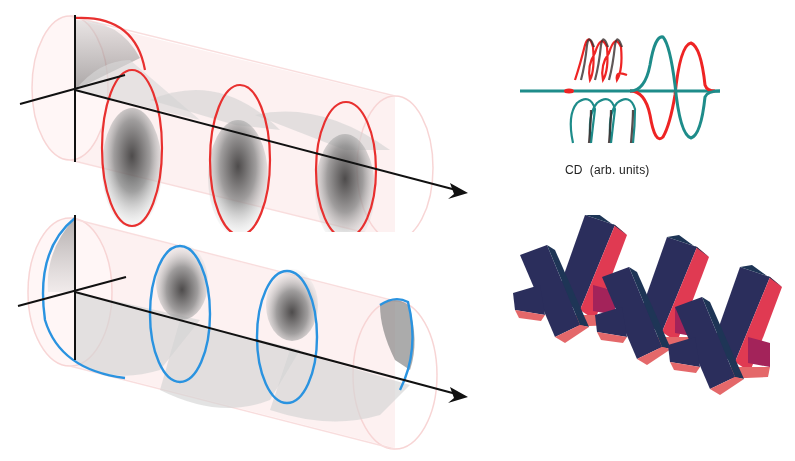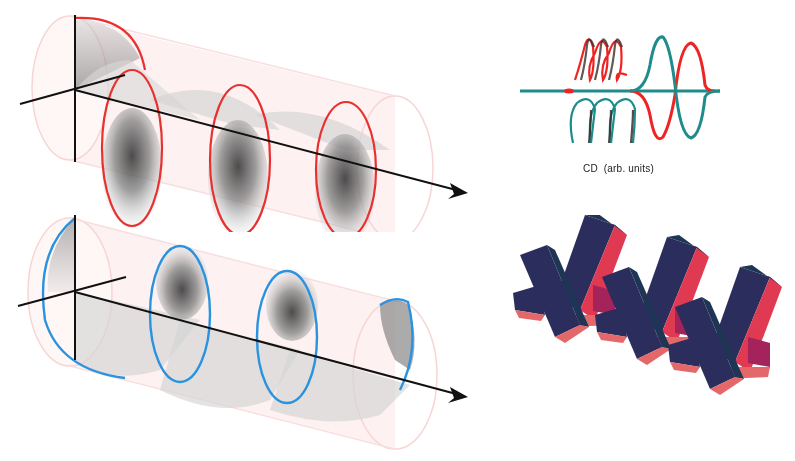--- a/index.html
+++ b/index.html
@@ -1,21 +1,21 @@
 <!DOCTYPE html>
 <html><head>
   <meta charset="utf-8">
   <style>
     html, body { margin: 0; padding: 0; background: #ffffff; }
     body { width: 795px; height: 461px; position: relative; overflow: hidden; font-family: "Liberation Sans", sans-serif; }
     .panel { position: absolute; }
     svg { display: block; }
     .cd-label {
-      position: absolute; left: 583px; top: 163px;
-      font-size: 10px; color: #222222; letter-spacing: 0.2px;
+      position: absolute; left: 565px; top: 163px;
+      font-size: 12px; color: #222222; letter-spacing: 0.2px;
       font-family: "Liberation Sans", sans-serif; white-space: pre; text-align: right;
     }
   </style>
 </head>
 <body>
 
 <div class="panel" style="left:0;top:0;">
   <svg width="480" height="232" viewBox="0 0 480 232">
     <defs>
       <linearGradient id="fanG" x1="0" y1="0" x2="0" y2="1">

